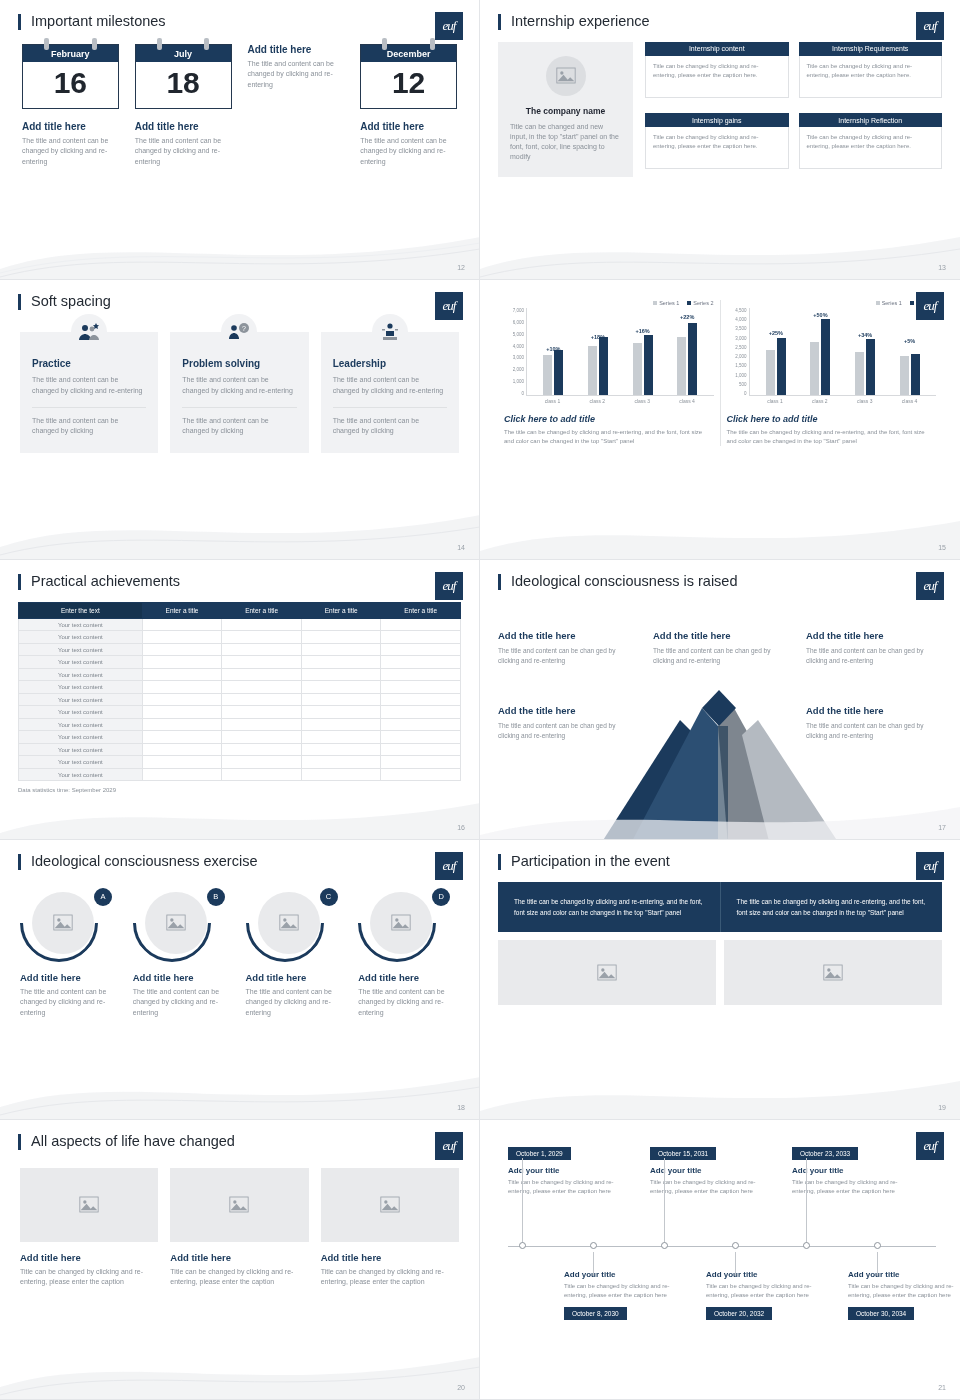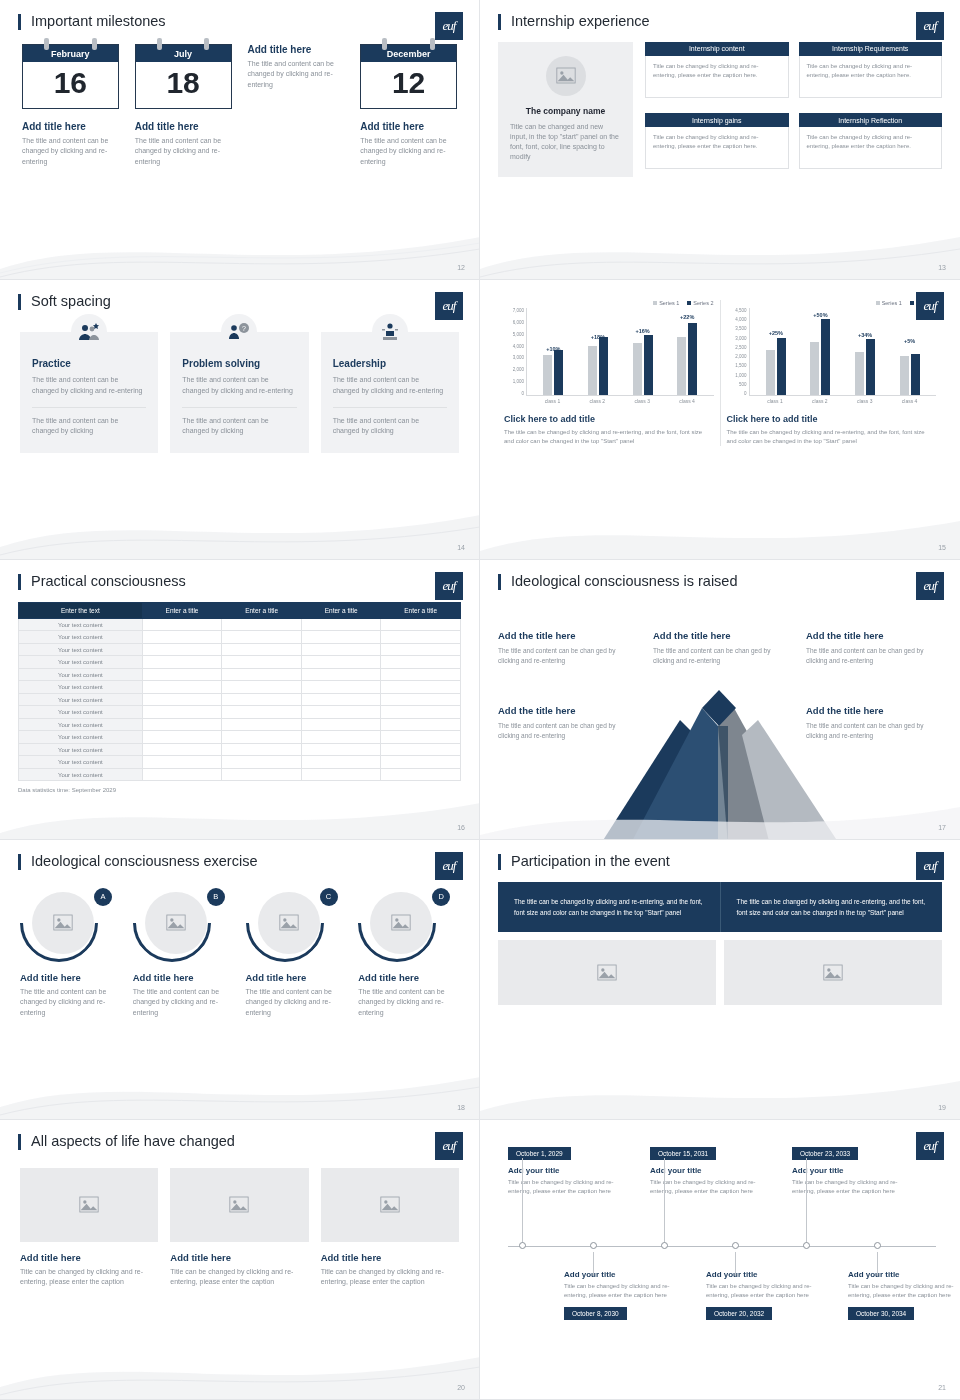--- a/index.html
+++ b/index.html
@@ -126,21 +126,21 @@
   .legend i { display: inline-block; width: 4px; height: 4px; margin-right: 2px; }
   .chart { display: flex; height: 88px; }
   .yaxis { width: 22px; display: flex; flex-direction: column; justify-content: space-between; align-items: flex-end; font-size: 4.5px; color: #8a9199; padding-right: 2px; }
   .plot { flex: 1; position: relative; border-left: 1px solid #d7d9dc; border-bottom: 1px solid #d7d9dc; display: flex; align-items: flex-end; justify-content: space-around; padding: 0 4px; }
   .grp { display: flex; align-items: flex-end; gap: 2px; position: relative; height: 100%; }
   .bar { width: 9px; }
   .bar.s1 { background: #c8cdd2; }
   .bar.s2 { background: #1b3a5c; }
   .pct { position: absolute; top: 0; left: 50%; transform: translateX(-50%); font-size: 5.5px; font-weight: bold; color: #1b3a5c; white-space: nowrap; }
   .xaxis { display: flex; justify-content: space-around; font-size: 5px; color: #8a9199; margin-left: 22px; padding: 2px 4px 0 4px; }
-  .chart-cap h5 { font-size: 9px; margin: 10px 0 4px 0; }
+  .chart-cap h5 { font-size: 9px; margin: 10px 0 4px 0; font-style: italic; }
   .chart-cap p { font-size: 6px; color: #8a9199; line-height: 1.5; }
 
   
   table.tbl { width: 100%; border-collapse: collapse; margin-top: 4px; }
   table.tbl th { background: #1b3a5c; color: #fff; font-size: 6.5px; font-weight: normal; padding: 4px 2px; border: 1px solid #1b3a5c; }
   table.tbl th.first { background: #16334f; }
   table.tbl td { border: 1px solid #e1e3e6; font-size: 6px; color: #7d848c; padding: 2.5px 4px; height: 12.5px; }
   table.tbl td.first { background: #f2f3f5; text-align: center; }
   .tbl-note { font-size: 6px; color: #8a9199; margin-top: 6px; }
 
@@ -464,21 +464,21 @@
       </div>
     </div>
 
     <svg class="wave" viewBox="0 0 480 70" preserveAspectRatio="none">
       <path d="M0 62 C120 24 260 72 480 32 L480 70 L0 70 Z" fill="#f2f3f5"></path>
     </svg>
     <div class="pagenum">15</div>
   </section>
 
   <section class="slide">
-    <div class="slide-title">Practical consciousness</div>
+    <div class="slide-title">Practical achievements</div>
     <div class="logo">euf</div>
 
     <table class="tbl">
       <thead>
         <tr>
           <th class="first" style="width:28%">Enter the text</th>
           <th>Enter a title</th>
           <th>Enter a title</th>
           <th>Enter a title</th>
           <th>Enter a title</th>

